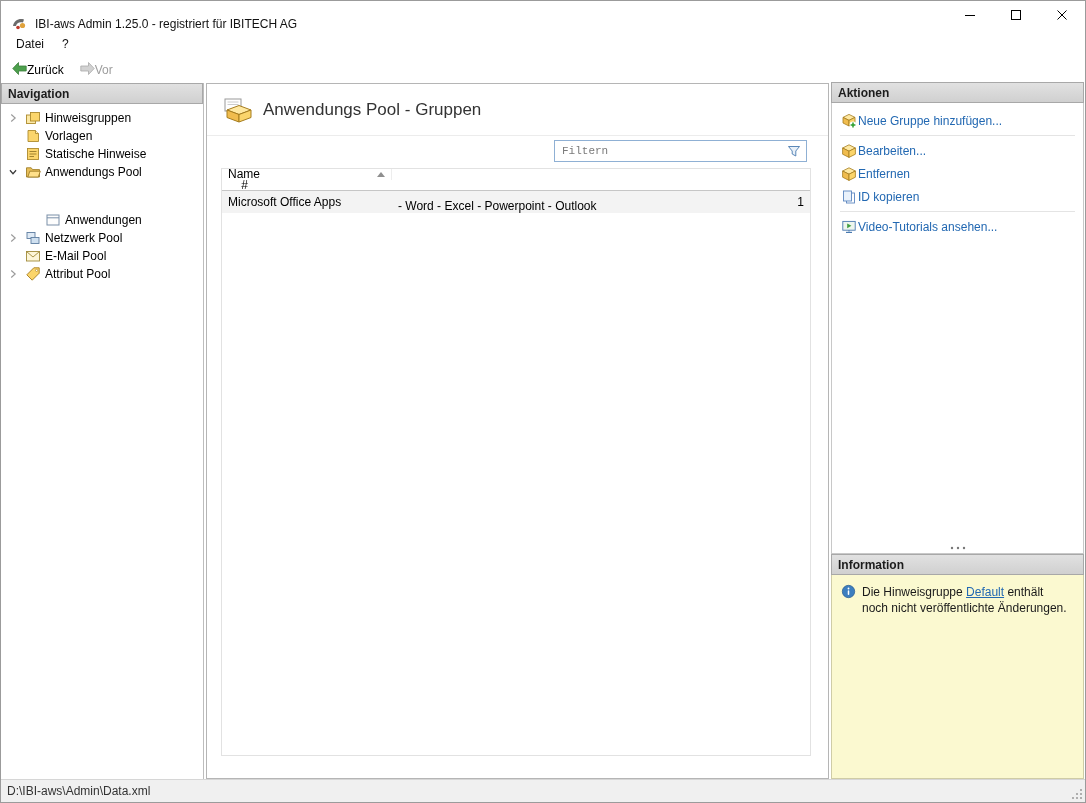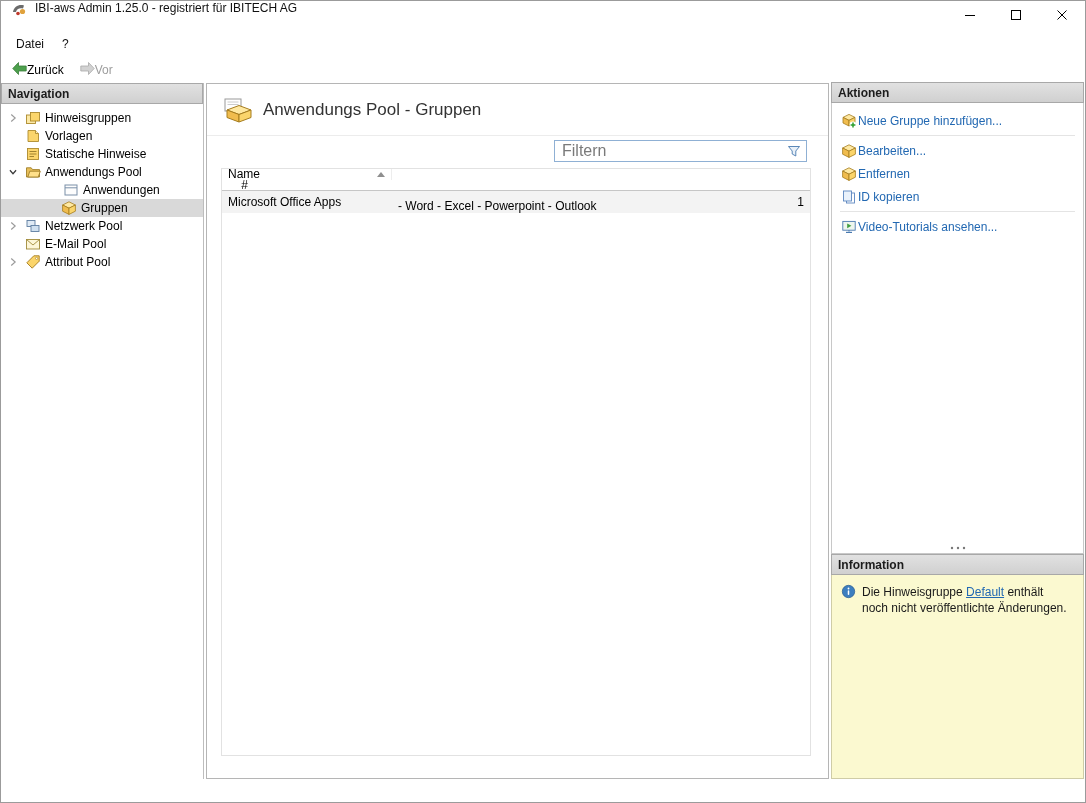--- a/index.html
+++ b/index.html
@@ -5,21 +5,21 @@
   * { margin:0; padding:0; box-sizing:border-box; }
   html,body { background:#e8e8e8; }
   body { font-family:"Liberation Sans", sans-serif; font-size:12px; color:#000; }
 
   .window {
     position:relative; width:1086px; height:803px;
     background:#ffffff; border:1px solid #9b9b9b; overflow:hidden;
   }
 
   
-  .titlebar { position:absolute; top:0; left:0; right:0; height:30px; background:#fff; display:flex; align-items:flex-start; }
+  .titlebar { position:absolute; top:0; left:0; right:0; height:30px; background:#fff; display:flex; align-items:flex-end; }
   .app-logo { margin-left:10px; width:16px; height:16px; flex:none; }
   .title-text { margin-left:8px; font-size:12px; color:#111; }
   .win-controls { margin-left:auto; display:flex; height:100%; }
   .win-btn { width:46px; height:100%; display:flex; align-items:center; justify-content:center; cursor:default; }
 
   
   .menubar { position:absolute; top:30px; left:0; right:0; height:26px; background:#fff; display:flex; align-items:center; padding-left:6px; }
   .menu-item { padding:3px 9px; color:#111; cursor:default; }
 
   
@@ -32,37 +32,37 @@
   .panel-header {
     height:21px; background:linear-gradient(#e1e1e1,#d0d0d0);
     border:1px solid #a8a8a8; display:flex; align-items:center;
     padding:0 6px; font-weight:bold; color:#1c1c1c;
   }
 
   .nav-panel { position:absolute; top:82px; left:0; width:203px; bottom:23px; background:#fff; border-right:1px solid #bdbdbd; }
   .nav-tree { padding-top:5px; }
   .tree-row { position:relative; height:18px; display:flex; align-items:center; cursor:default; }
   .tree-row.lvl0 { padding-left:24px; }
-  .tree-row.lvl1 { padding-left:62px; }
+  .tree-row.lvl1 { padding-left:44px;margin-top:30px; }
   .tree-row.lvl2 { padding-left:60px; }
   .tree-row.selected { background:#d9d9d9; }
   .chev { position:absolute; left:5px; top:1px; width:14px; height:16px; }
   .tree-icon { width:16px; height:16px; margin-right:4px; flex:none; }
   .tree-icon svg, .chev svg { display:block; width:100%; height:100%; }
   .tree-label { white-space:nowrap; }
 
   .main-panel { position:absolute; top:82px; left:205px; width:623px; bottom:23px; background:#fff; border:1px solid #b5b5b5; }
   .main-header { height:52px; display:flex; align-items:center; padding-left:16px; gap:10px; border-bottom:1px solid #ececec; }
   .main-title { font-size:17px; color:#333; }
   .main-title-icon { width:30px; height:26px; flex:none; }
   .main-title-icon svg { display:block; width:100%; height:100%; }
 
   .filter-row { position:relative; height:30px; }
   .filter-box { position:absolute; left:347px; top:4px; width:253px; height:22px; border:1px solid #8fb0d4; background:#fff; display:flex; align-items:center; }
-  .filter-input { flex:1; border:none; outline:none; padding:0 7px; font-family:Liberation Sans, sans-serif; font-size:16px; color:#a21caf; background:transparent; min-width:0; }
+  .filter-input { flex:1; border:none; outline:none; padding:0 7px; font-family:Liberation Mono, monospace; font-size:11px; color:#a21caf; background:transparent; min-width:0; }
   .filter-input::placeholder { color:#7a7a7a; opacity:1; }
   .funnel { width:14px; height:14px; margin-right:5px; flex:none; }
 
   .data-table { position:absolute; left:14px; top:84px; width:590px; bottom:22px; border:1px solid #e2e2e2; background:#fff; }
   .thead { display:flex; height:22px; border-bottom:1px solid #c6c6c6; background:#fff;flex-direction:column; }
   .trow  { display:flex; height:22px; background:#f3f3f3; }
   .cell  { display:flex; align-items:center; padding:0 6px; white-space:nowrap; overflow:hidden; }
   .col-name  { width:170px; }
   .col-notiz { flex:1;align-items:flex-end; }
   .col-count { width:32px; justify-content:flex-end; }
@@ -209,30 +209,20 @@
       <div class="tree-row lvl1">
         <span class="tree-icon">
             <svg viewBox="0 0 16 16">
               <rect x="2" y="3" width="12" height="10" fill="#fdfdfd" stroke="#7a8fa8" stroke-width="1"></rect>
               <line x1="2" y1="5.8" x2="14" y2="5.8" stroke="#7a8fa8" stroke-width="1"></line>
             </svg>
           </span>
         <span class="tree-label">Anwendungen</span>
       </div>
 
-      <div class="tree-row lvl2 selected">
-        <span class="tree-icon">
-            <svg viewBox="0 0 16 16">
-              <polygon points="8,1.8 14.4,5 8,8.2 1.6,5" fill="#ffe9a2" stroke="#a57c1e" stroke-width="0.8"></polygon>
-              <polygon points="1.6,5 8,8.2 8,14.4 1.6,11.2" fill="#f0bc4e" stroke="#a57c1e" stroke-width="0.8"></polygon>
-              <polygon points="14.4,5 8,8.2 8,14.4 14.4,11.2" fill="#fbd56b" stroke="#a57c1e" stroke-width="0.8"></polygon>
-            </svg>
-          </span>
-        <span class="tree-label">Gruppen</span>
-      </div>
 
       <div class="tree-row lvl0">
         <span class="chev">
             <svg viewBox="0 0 16 16">
               <path d="M6 4 L10.5 8 L6 12" fill="none" stroke="#9a9a9a" stroke-width="1.3"></path>
             </svg>
           </span>
         <span class="tree-icon">
             <svg viewBox="0 0 16 16">
               <rect x="2" y="2.5" width="8" height="6" fill="#dfeaf5" stroke="#5d7da0" stroke-width="0.9"></rect>
@@ -403,14 +393,27 @@
                 <rect x="7.2" y="6.6" width="1.6" height="5.2" rx="0.8" fill="#fff"></rect>
               </svg>
           </span>
           <span class="info-text"><span>Die Hinweisgruppe </span><a class="link">Default</a><span> enthält noch nicht veröffentlichte Änderungen.</span></span>
         </div>
       </div>
     </div>
 
   </div>
 
+  <div class="statusbar">
+    <span class="status-path">D:\IBI-aws\Admin\Data.xml</span>
+    <span class="resize-grip">
+      <svg viewBox="0 0 14 14" width="14" height="14">
+        <circle cx="12" cy="4" r="1" fill="#9a9a9a"></circle>
+          <circle cx="12" cy="8" r="1" fill="#9a9a9a"></circle>
+          <circle cx="12" cy="12" r="1" fill="#9a9a9a"></circle>
+        <circle cx="8" cy="8" r="1" fill="#9a9a9a"></circle>
+          <circle cx="8" cy="12" r="1" fill="#9a9a9a"></circle>
+        <circle cx="4" cy="12" r="1" fill="#9a9a9a"></circle>
+      </svg>
+    </span>
+  </div>
 
 </div>
 
 </body></html>

